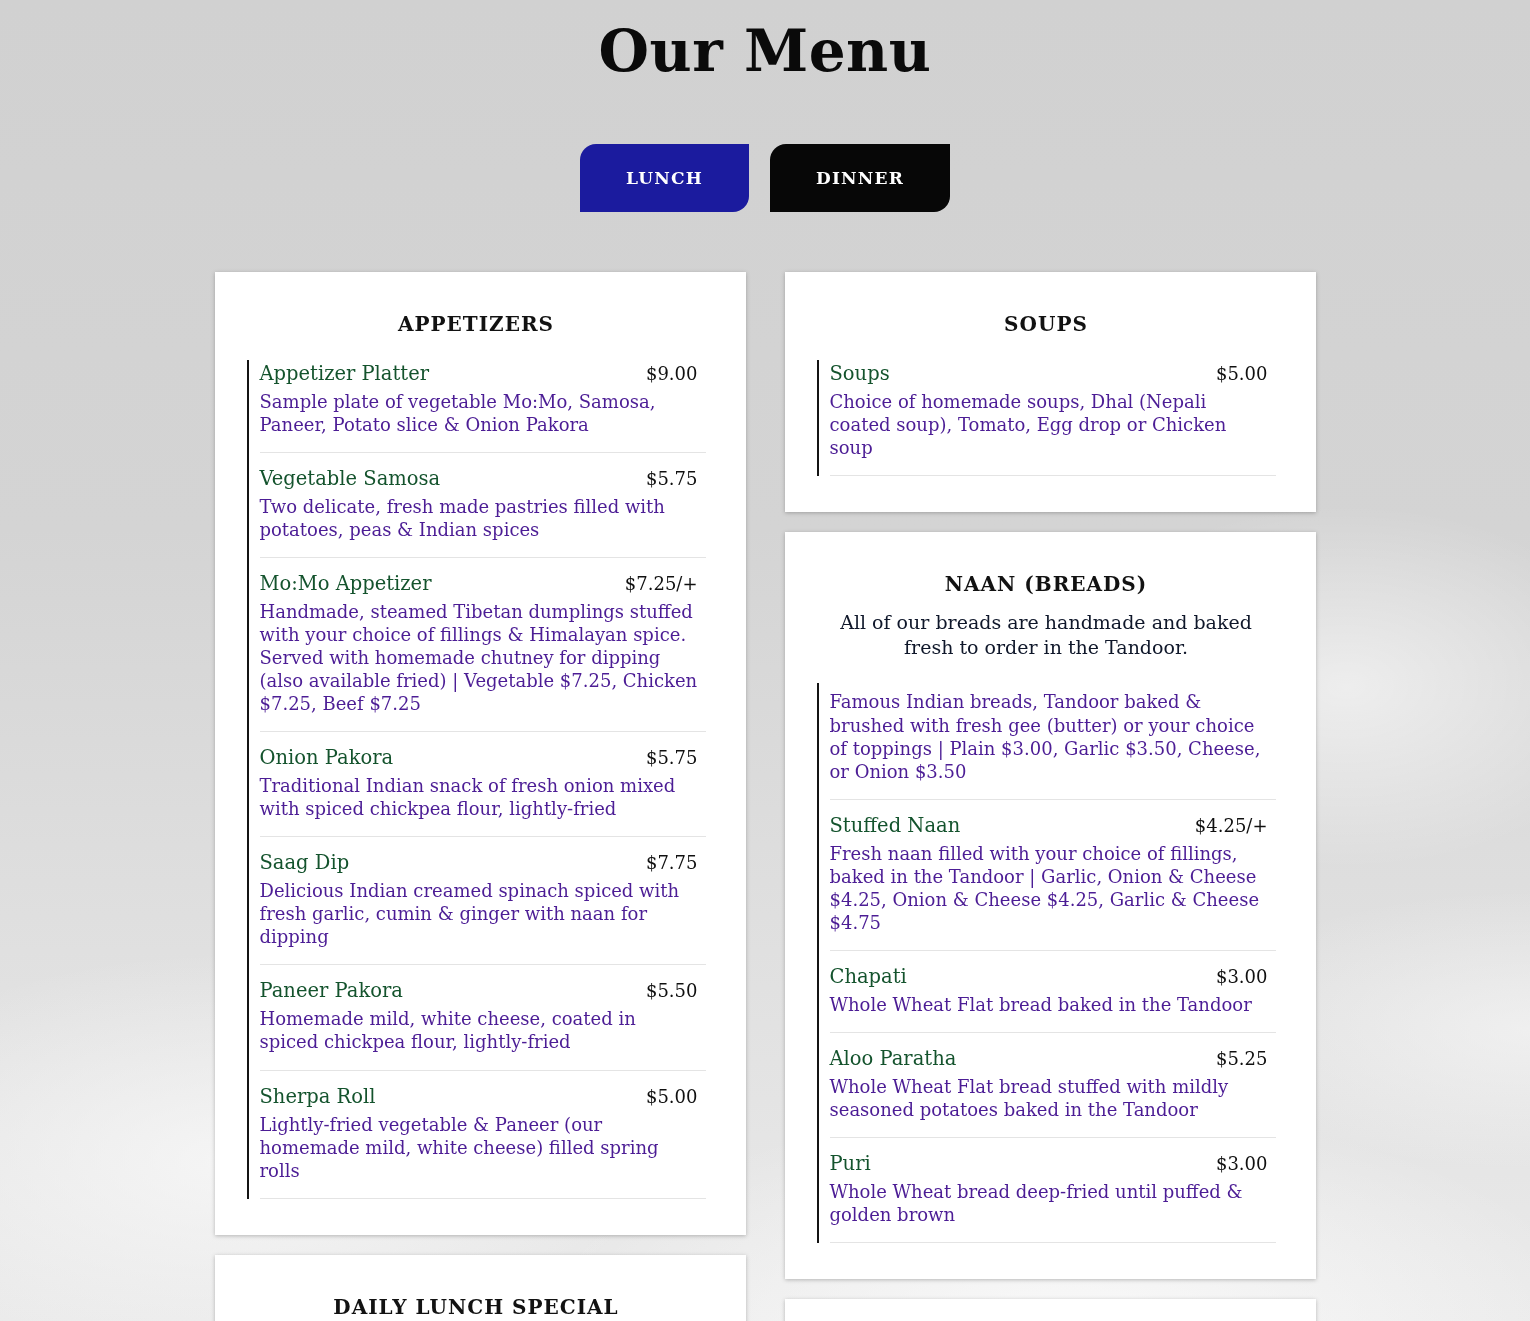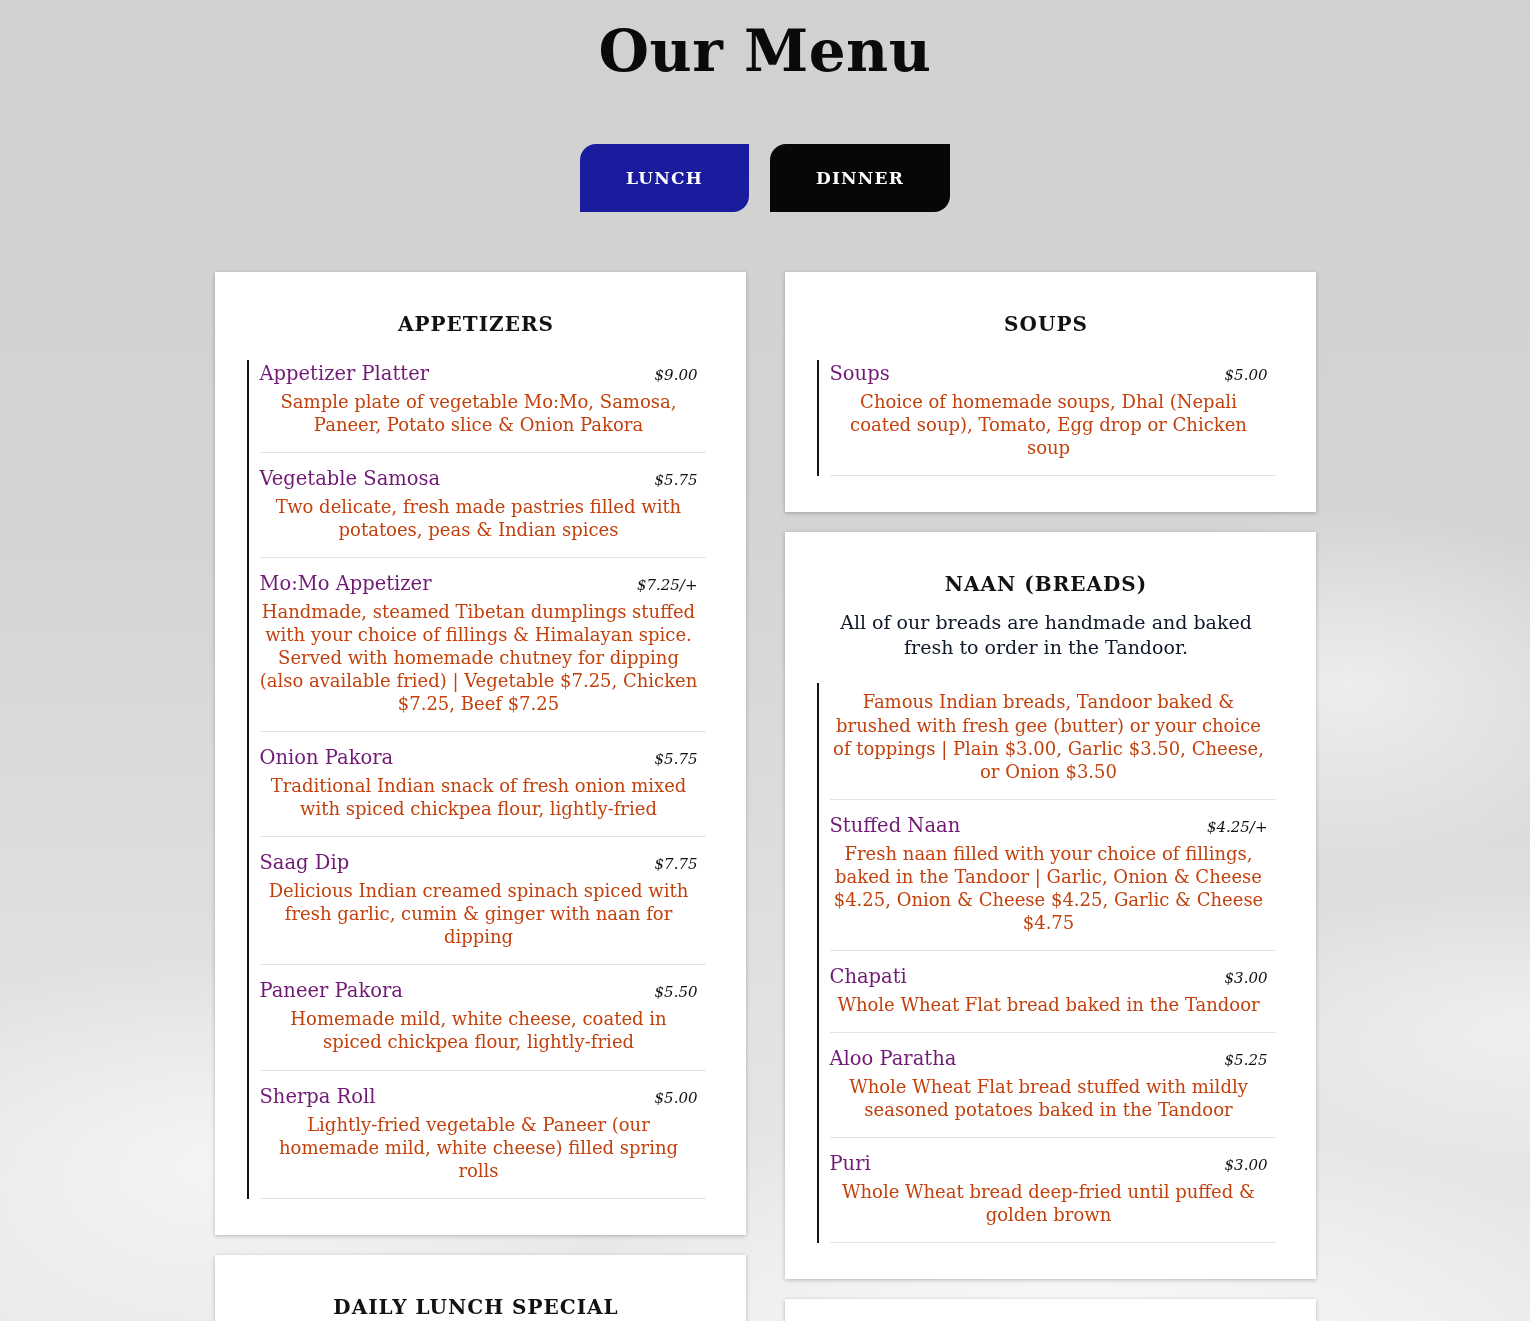--- a/index.html
+++ b/index.html
@@ -70,29 +70,28 @@
   .card-subtitle:empty { display:none; }
   .items {
     border-left:2px solid #141414;
     padding-left:11px;
     margin-top:24px;
   }
   .items:empty { display:none; }
   .menu-item { padding:14px 0 16px; border-bottom:1px solid #e4e4e4; }
   .menu-item:first-child { padding-top:2px; }
   .item-row { display:flex; justify-content:space-between; align-items:baseline; padding-right:8px; }
-  .item-name { font-size:19.5px; color:#701a75; }
-  .item-price { font-size:15px; color:#101010; white-space:nowrap; margin-left:16px;font-style:italic; }
+  .item-name { font-size:19.5px; color:#14532d; }
+  .item-price { font-size:18px; color:#101010; white-space:nowrap; margin-left:16px; }
   .item-desc {
     margin-top:5px;
     font-size:18px;
     line-height:1.28;
-    color:#c2410c;
+    color:#4c1d95;
     padding-right:8px;
-    text-align:center;
   }
   .item-desc:empty { display:none; }
   .card--daily-lunch-special { min-height:420px; }
   .card--entrees { min-height:300px; }
 </style>
 </head>
 <body>
 
 <div class="page">
   <h1 class="page-title">Our Menu</h1>

